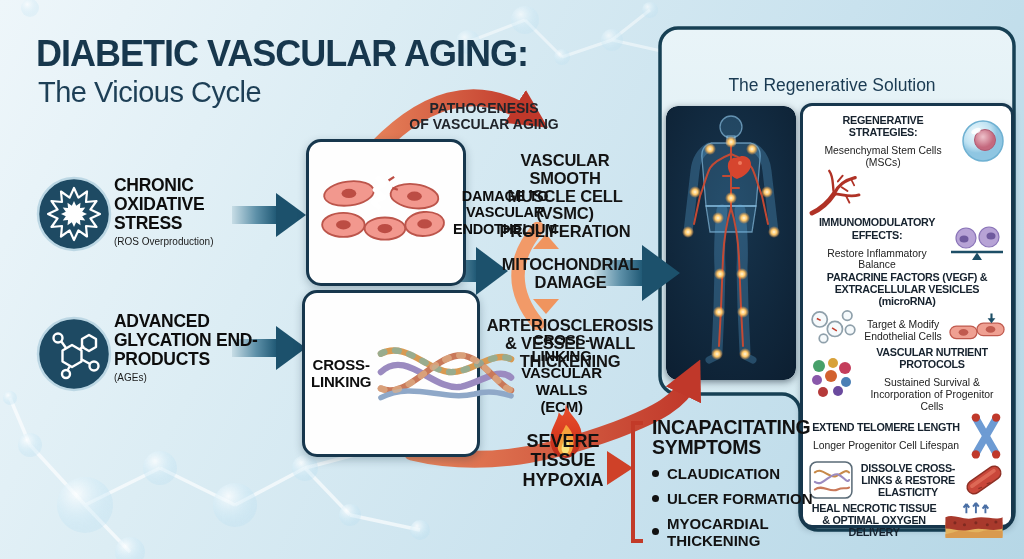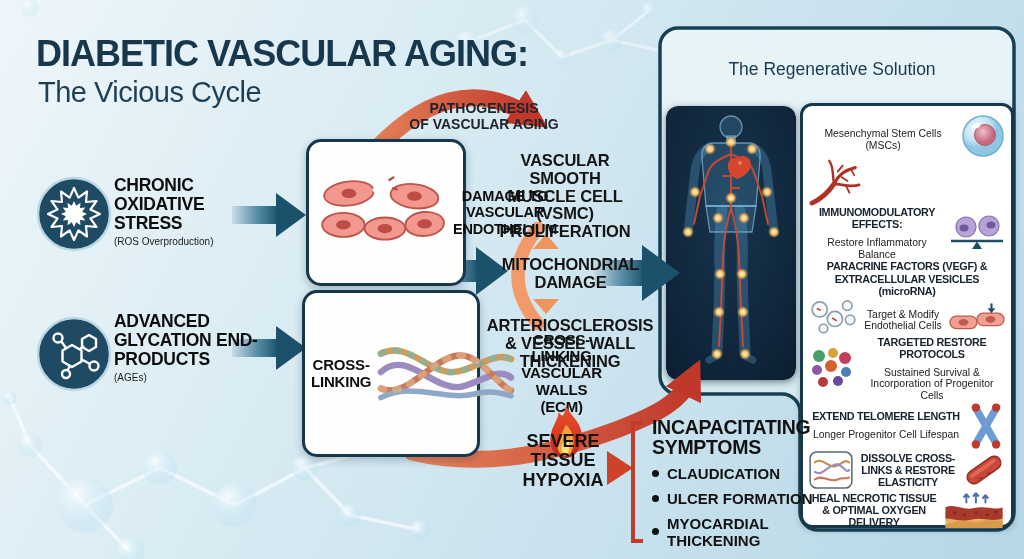--- a/index.html
+++ b/index.html
@@ -29,21 +29,21 @@
   
   .hypoxia-lbl{z-index:4;text-align:center;font-weight:bold;font-size:18px;line-height:1.08;color:#121212;}
   .sym-bracket{z-index:4;width:12px;border-left:4px solid #c23a28;border-top:4px solid #c23a28;border-bottom:4px solid #c23a28;box-sizing:border-box;}
   .sym-block{z-index:4;}
   .sym-head{font-size:19.5px;font-weight:bold;line-height:1.05;color:#121212;letter-spacing:-0.3px;}
   .sym-list{margin-top:7px;display:flex;flex-direction:column;gap:8px;justify-content:flex-end;}
   .sym-item{display:flex;align-items:center;gap:8px;font-size:15px;font-weight:bold;color:#121212;}
   .sym-dot{width:7px;height:7px;border-radius:50%;background:#121212;flex:0 0 auto;}
   
   .panel-title{z-index:2;font-size:19.5px;font-weight:bold;color:#143349;text-align:center;letter-spacing:-0.5px;}
-  .panel-sub{z-index:2;font-size:17.5px;color:#1a3a52;text-align:center;}
+  .panel-sub{z-index:2;font-size:17.5px;color:#1a3a52;text-align:center;margin-top:16px;}
   .figure-card{z-index:2;border-radius:12px;overflow:hidden;box-shadow:0 2px 7px rgba(5,20,35,.5);}
   .list-card{z-index:2;background:#ffffff;border:3px solid #17374d;border-radius:12px;
     box-sizing:border-box;display:flex;flex-direction:column;justify-content:space-between;
     padding:8px 6px;box-shadow:0 2px 6px rgba(10,30,50,.25);}
   .sol-item{display:flex;align-items:center;gap:4px;}
   .sol-col{display:flex;flex-direction:column;gap:1px;}
   .sol-row{display:flex;align-items:center;gap:4px;}
   .sol-text{flex:1;text-align:center;min-width:0;}
   .sol-h{font-size:10.8px;font-weight:bold;color:#16222e;line-height:1.12;letter-spacing:-0.3px;}
   .sol-d{font-size:10.4px;color:#222;line-height:1.12;margin-top:7px;}
@@ -174,20 +174,21 @@
         <circle cx="51" cy="248" r="6" fill="url(#dotg)"></circle>
           <circle cx="79" cy="248" r="6" fill="url(#dotg)"></circle>
       </g>
     </svg>
   </div>
 
   <div class="abs list-card" style="left:800px;top:103px;width:214px;height:425px;">
 
     <div class="sol-item">
       <div class="sol-text">
+        <div class="sol-h">REGENERATIVE STRATEGIES:</div>
         <div class="sol-d">Mesenchymal Stem Cells (MSCs)</div>
       </div>
       <span class="sol-icon">
         <svg width="44" height="44" viewBox="0 0 44 44">
           <defs>
             <radialGradient id="sc1" cx="0.35" cy="0.3">
                 <stop offset="0" stop-color="#f0fafd"></stop>
                 <stop offset="0.7" stop-color="#bfe2f2"></stop>
                 <stop offset="1" stop-color="#8fc6e2"></stop>
               </radialGradient>
@@ -278,21 +279,21 @@
             <circle cx="24" cy="6" r="5" fill="#d8a13a"></circle>
           <circle cx="36" cy="11" r="6" fill="#c43e5c"></circle>
             <circle cx="8" cy="23" r="5" fill="#8a58aa"></circle>
           <circle cx="22" cy="19" r="6" fill="#d2622e"></circle>
             <circle cx="37" cy="25" r="5" fill="#4a7fb5"></circle>
           <circle cx="14" cy="35" r="5" fill="#b53a3a"></circle>
             <circle cx="29" cy="34" r="5" fill="#6a4a9e"></circle>
         </svg>
       </span>
       <div class="sol-text">
-        <div class="sol-h">TARGETED RESTORE PROTOCOLS</div>
+        <div class="sol-h">VASCULAR NUTRIENT PROTOCOLS</div>
         <div class="sol-d">Sustained Survival &amp; Incorporation of Progenitor Cells</div>
       </div>
     </div>
 
     <div class="sol-item">
       <div class="sol-text">
         <div class="sol-h">EXTEND TELOMERE LENGTH</div>
         <div class="sol-d">Longer Progenitor Cell Lifespan</div>
       </div>
       <span class="sol-icon">

